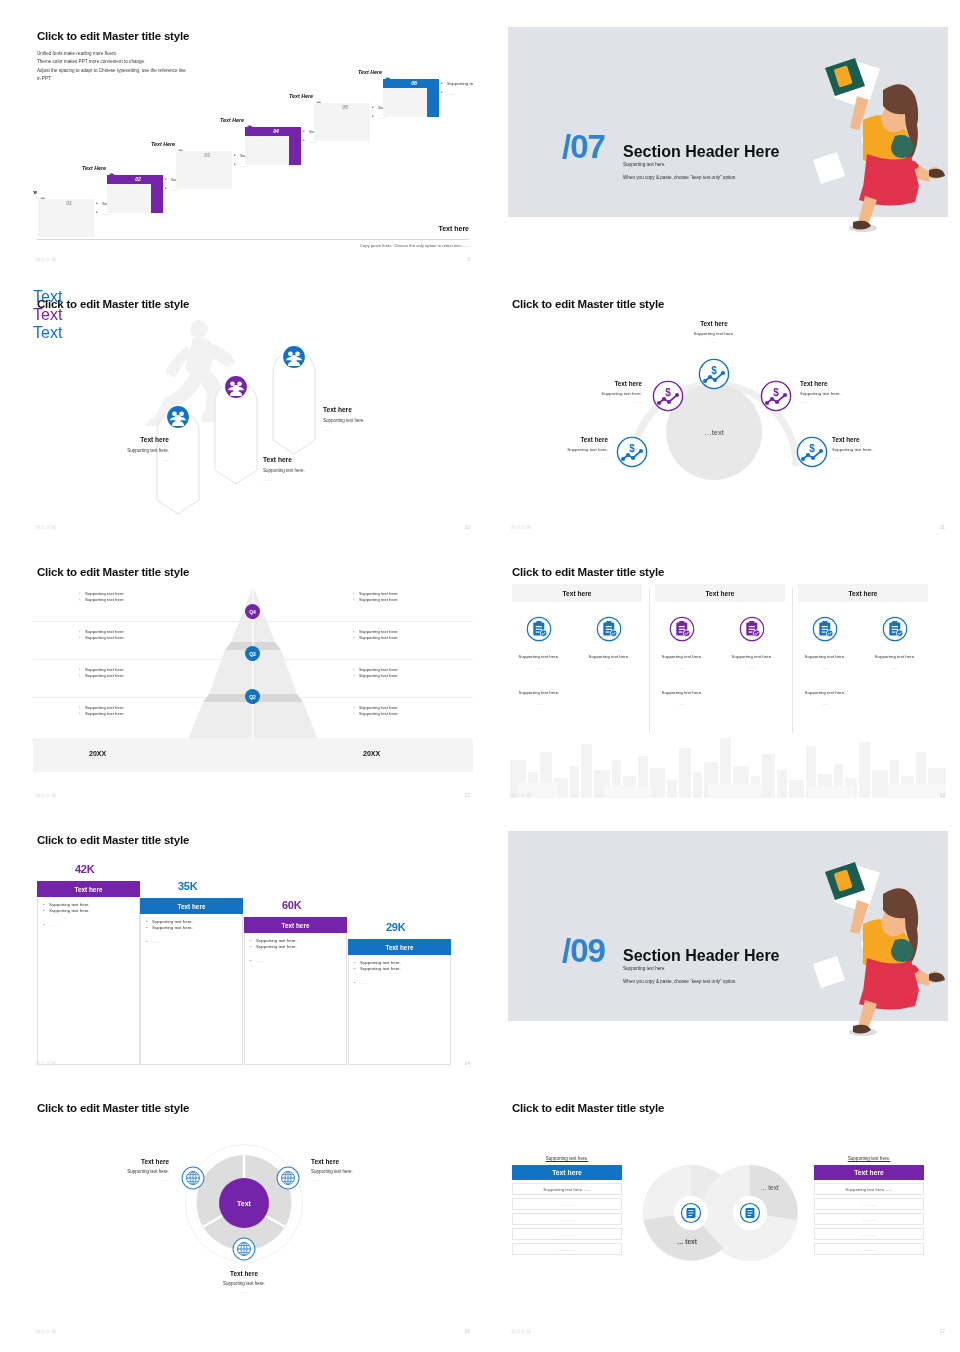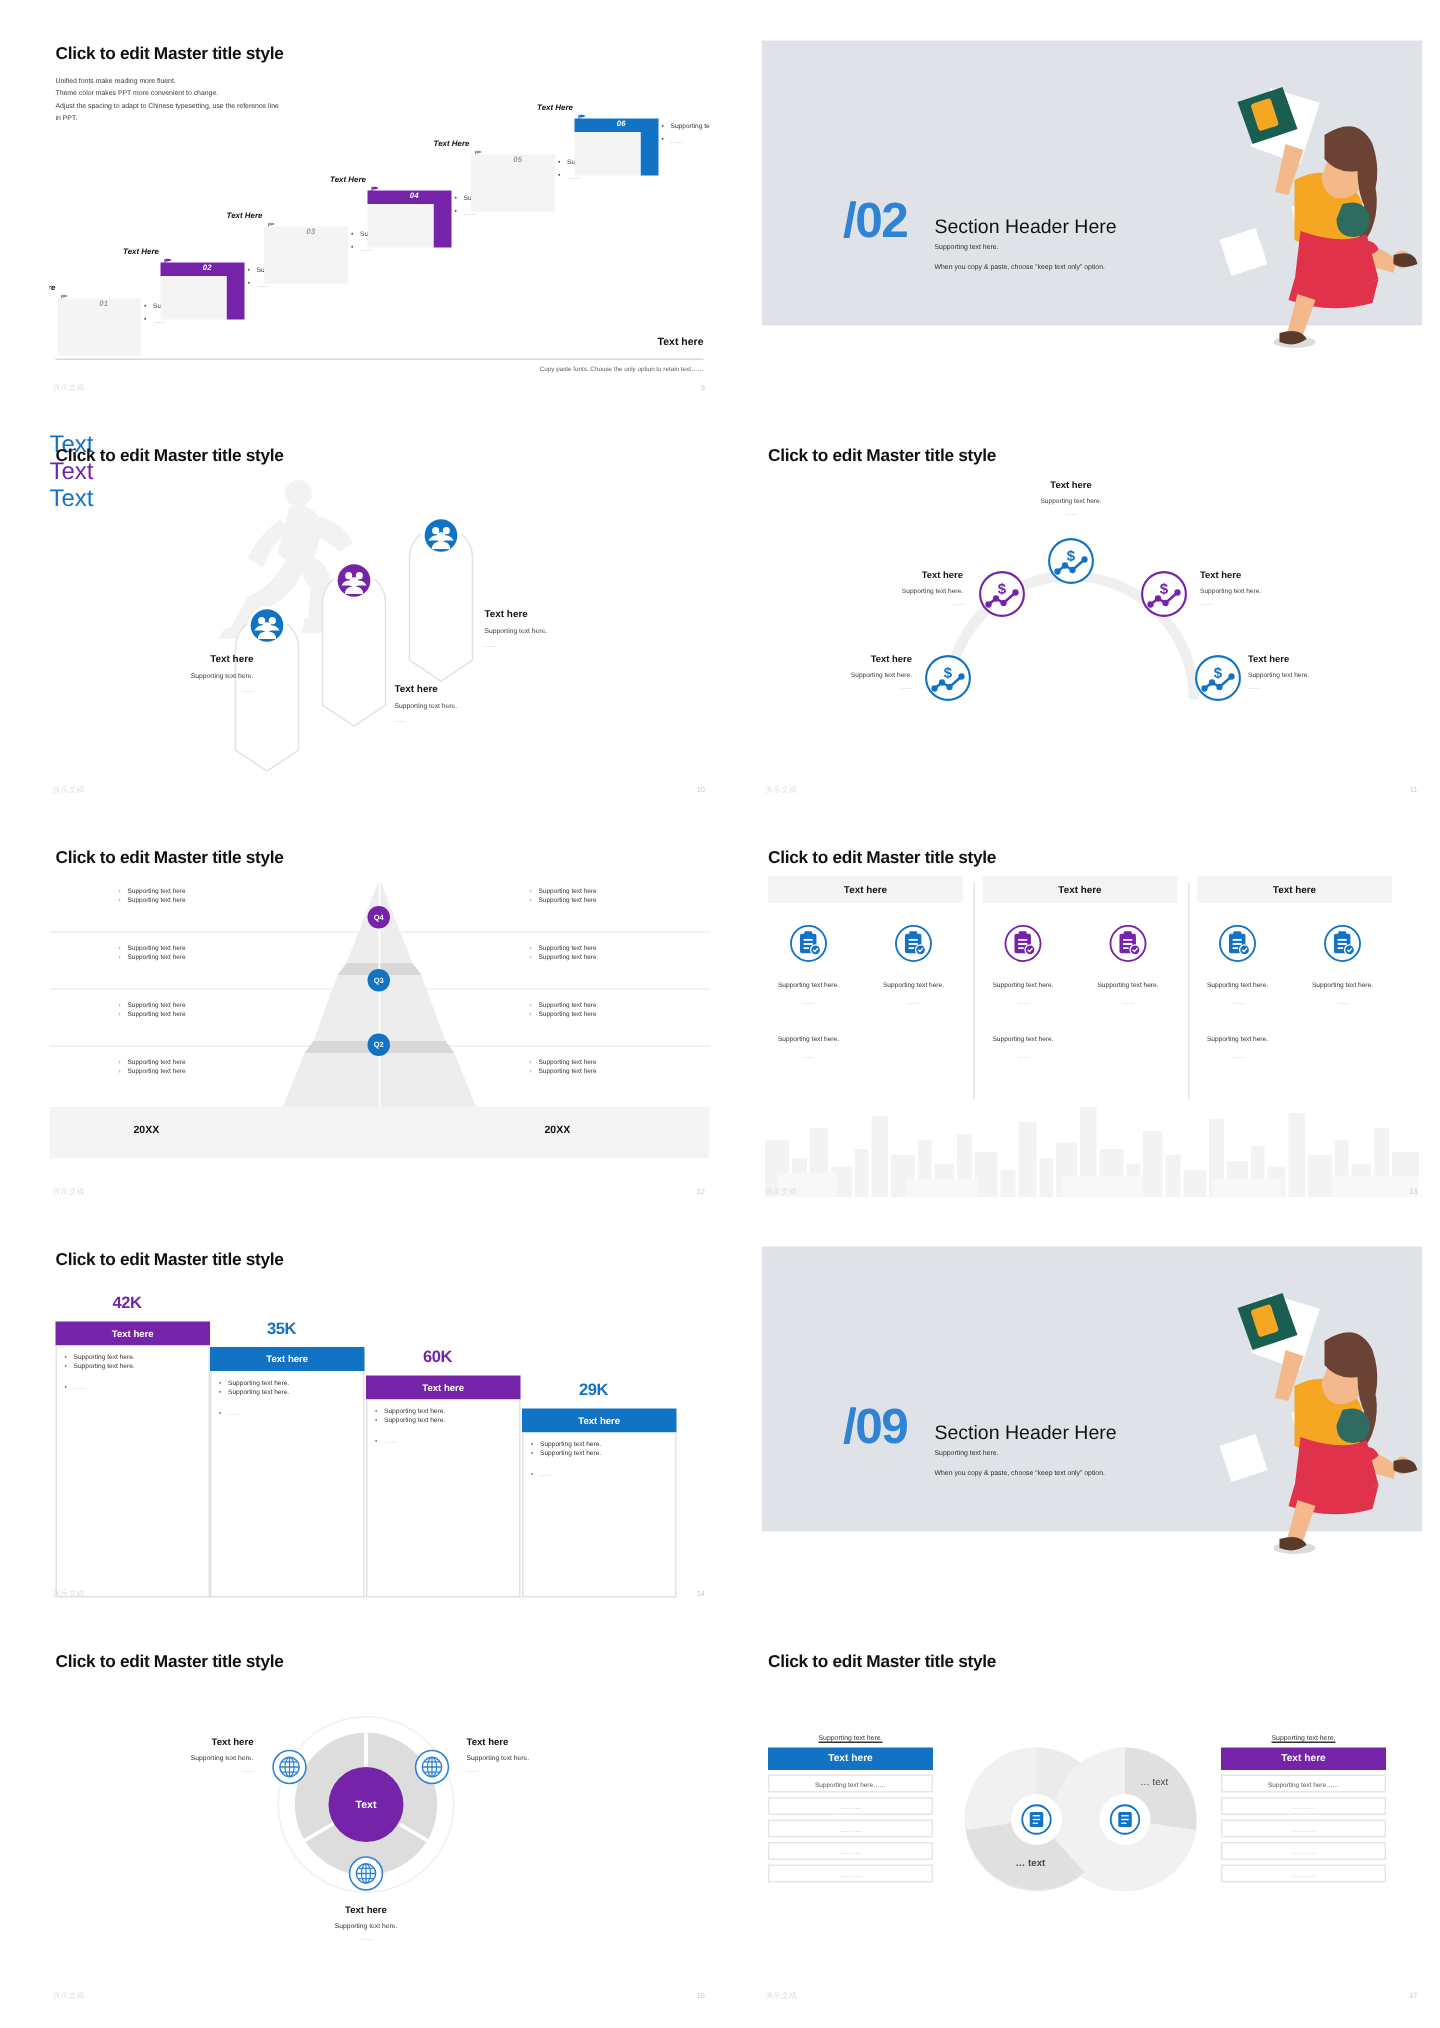--- a/index.html
+++ b/index.html
@@ -105,21 +105,21 @@
     position: absolute; left: 0; top: 7px; width: 440px; height: 190px;
     background: #dfe3e8;
   }
   .sh-num {
     position: absolute; left: 54px; top: 110px;
     font-size: 33px; font-weight: bold; color: #2e83d4;
     letter-spacing: -1px; line-height: 1;
   }
   .sh-title {
     position: absolute; left: 115px; top: 123px;
-    font-size: 13px; font-weight: normal; color: #111;
+    font-size: 16px; font-weight: bold; color: #111;
   }
   .sh-sub1 { position: absolute; left: 115px; top: 142px; font-size: 4.6px; color: #2c2c2c; }
   .sh-sub2 { position: absolute; left: 115px; top: 155px; font-size: 4.6px; color: #2c2c2c; }
   .girl { position: absolute; left: 295px; top: 30px; width: 145px; height: 185px; }
 
   
   .runner { position: absolute; left: 110px; top: 28px; width: 100px; height: 110px; opacity: .9; }
   .banner { position: absolute; }
   .banner .shape {
     position: absolute; left: 0; top: 0;
@@ -370,21 +370,21 @@
 
   <div class="s9-textright">Text here</div>
   <div class="s9-footline"></div>
   <div class="s9-copy">Copy paste fonts. Choose the only option to retain text……</div>
   <div class="wm">演示文稿</div>
   <div class="pno">9</div>
 </div>
 
 <div class="slide c2 r1">
   <div class="sh-band"></div>
-  <div class="sh-num">/02</div>
+  <div class="sh-num">/07</div>
   <div class="sh-title">Section Header Here</div>
   <div class="sh-sub1">Supporting text here.</div>
   <div class="sh-sub2">When you copy &amp; paste, choose “keep text only” option.</div>
   <div class="girl">
     <svg viewBox="0 0 145 185" width="145" height="185">
       <g>
         <polygon points="78,20 62,60 30,46 46,8" fill="#ffffff" transform="rotate(-4 55 35)"></polygon>
         <polygon points="10,110 34,102 42,126 18,134" fill="#ffffff"></polygon>
         <polygon points="58,88 82,82 88,106 64,112" fill="#ffffff"></polygon>
         <polygon points="22,18 52,8 62,36 32,46" fill="#1a5e52"></polygon>
@@ -498,20 +498,21 @@
   <div class="pno">10</div>
 </div>
 
 <div class="slide c2 r2">
   <div class="slide-title">Click to edit Master title style</div>
   <div class="arcbg">
     <svg viewBox="0 0 176 150" width="176" height="150">
       <path d="M6,120 A82,82 0 0 1 170,120" fill="none" stroke="#efefef" stroke-width="7"></path>
     </svg>
   </div>
+  <div class="circ-center">…text</div>
   <div id="s11-nodes">
         <div class="node" style="left: 190px; top: 70px;"><svg viewBox="0 0 32 32" width="32" height="32">
             <circle cx="16" cy="16" r="14.6" fill="#ffffff" stroke="#1273c5" stroke-width="1.4"></circle>
             <text x="16" y="16" text-anchor="middle" font-family="Liberation Sans, sans-serif" font-size="10" font-weight="bold" fill="#1273c5">$</text>
             <polyline points="7,23 12,19 17,22 25,15" fill="none" stroke="#1273c5" stroke-width="1.7"></polyline>
             <circle cx="7" cy="23" r="2.1" fill="#1273c5"></circle>
             <circle cx="12" cy="19" r="2.1" fill="#1273c5"></circle>
             <circle cx="17" cy="22" r="2.1" fill="#1273c5"></circle>
             <circle cx="25" cy="15" r="2.1" fill="#1273c5"></circle>
           </svg></div>

